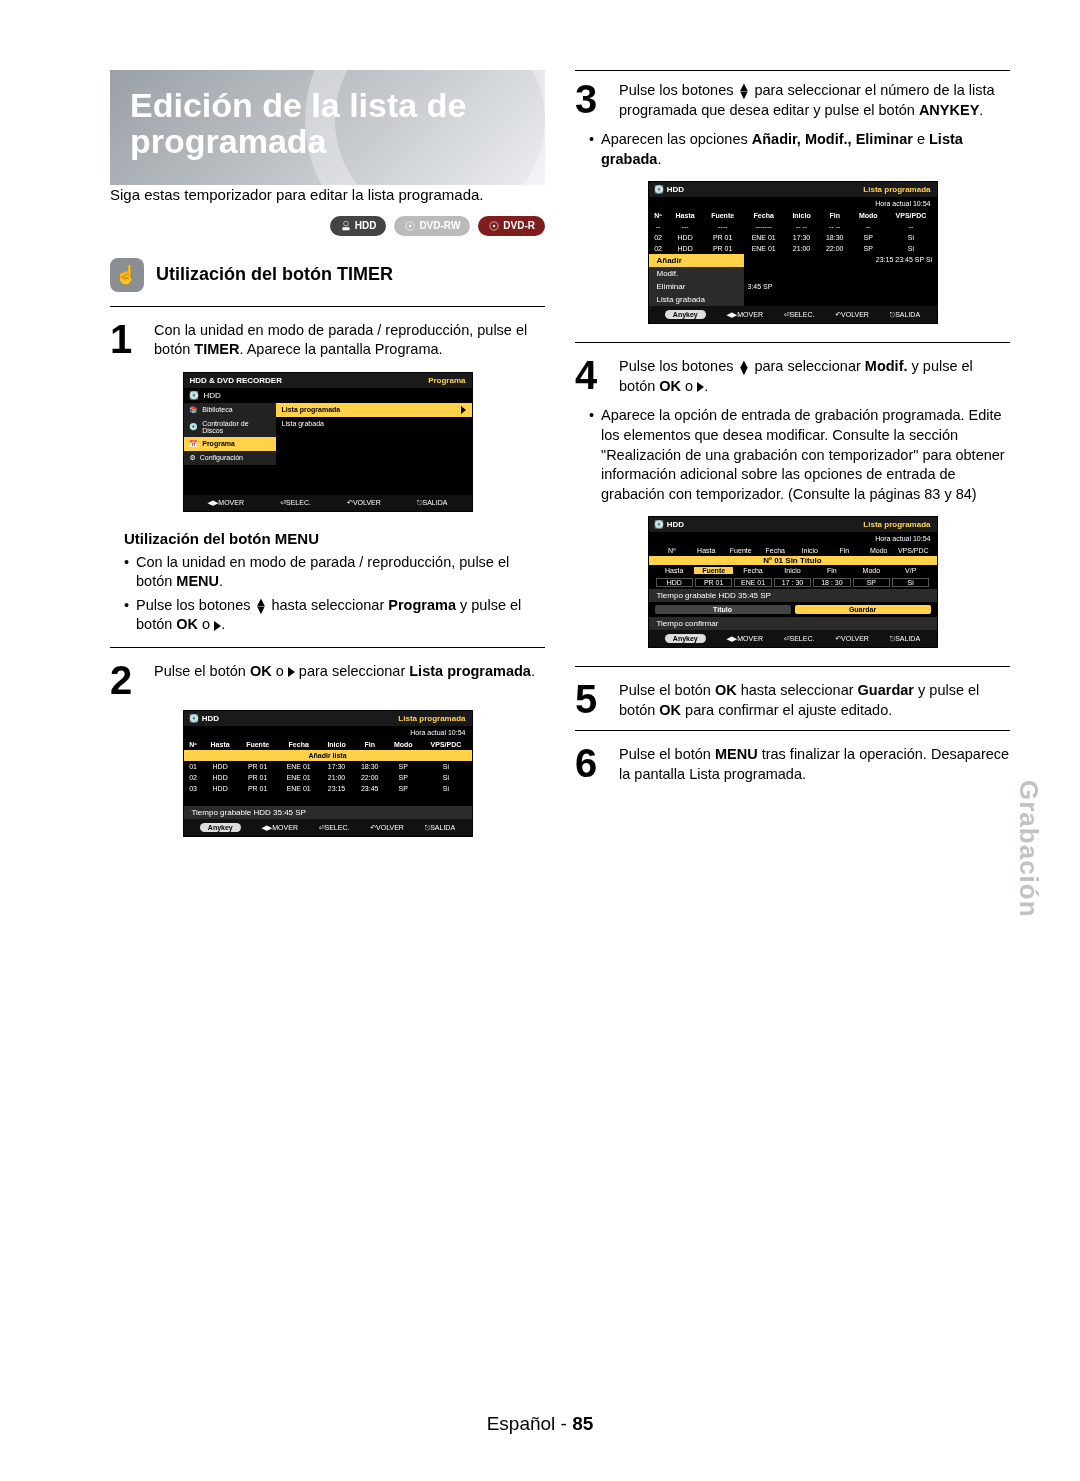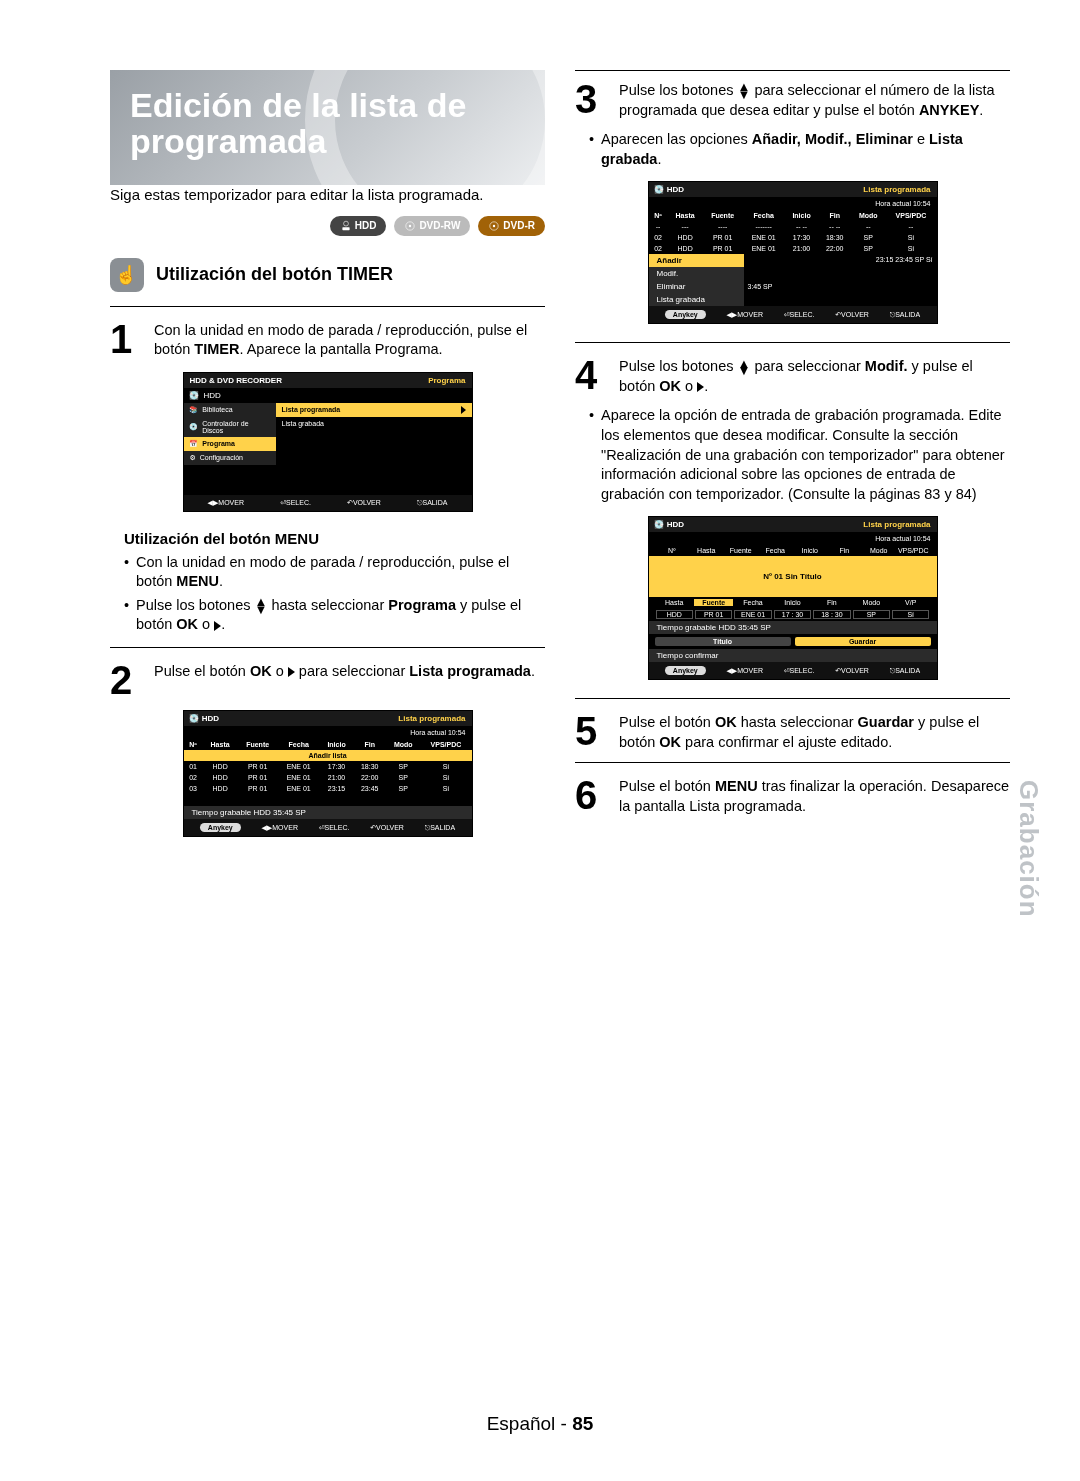--- a/index.html
+++ b/index.html
@@ -8,21 +8,21 @@
   .col{flex:1;min-width:0}
   .col-r{border-top:1px solid #000;padding-top:10px}
   .title-box{background:linear-gradient(135deg,#9aa0a6 0%,#c8ccd0 60%,#eceef0 100%);padding:18px 20px 26px 20px;position:relative;overflow:hidden}
   .title-box::after{content:"";position:absolute;right:-30px;bottom:-70px;width:210px;height:210px;border:30px solid rgba(255,255,255,.35);border-radius:50%}
   .title-box h1{color:#fff;font-size:34px;font-weight:900;line-height:1.05}
   .intro{font-size:15px;line-height:1.35;margin-bottom:10px}
   .media-pills{display:flex;gap:8px;justify-content:flex-end;margin:8px 0 22px}
   .pill{border-radius:12px;padding:4px 10px;font-size:10px;font-weight:bold;color:#fff;display:flex;align-items:center;gap:3px}
   .pill.hdd{background:#444}
   .pill.rw{background:#bbb}
-  .pill.r{background:#a16207}
+  .pill.r{background:#7f1d1d}
   .pill svg{width:12px;height:12px}
   .section-head{display:flex;align-items:center;gap:12px;margin:10px 0 14px}
   .hand-icon{background:#8a8f94;border-radius:8px;width:34px;height:34px;display:flex;align-items:center;justify-content:center;color:#fff;font-size:18px}
   .section-head h2{font-size:18px;font-weight:900}
   .step{display:flex;gap:10px;margin-bottom:10px}
   .step .num{font-size:40px;font-weight:900;line-height:.9;min-width:34px}
   .step p{font-size:14.5px;line-height:1.35}
   .step p b{font-weight:900}
   ul.bul{list-style:none;margin:6px 0 12px 14px}
   ul.bul li{font-size:14.5px;line-height:1.35;position:relative;padding-left:12px;margin-bottom:4px}
@@ -343,21 +343,21 @@
       <div class="edit-row">
         <span>Nº</span>
           <span>Hasta</span>
           <span>Fuente</span>
           <span>Fecha</span>
           <span>Inicio</span>
           <span>Fin</span>
           <span>Modo</span>
           <span>VPS/PDC</span>
       </div>
-      <div class="hl" style="text-align:center;padding:16px;font-size:8px">Nº 01 Sin Título</div>
+      <div class="hl" style="text-align:center;padding:0;font-size:8px">Nº 01 Sin Título</div>
       <div class="edit-row">
         <span>Hasta</span>
           <span class="hl" style="color:#000">Fuente</span>
           <span>Fecha</span>
           <span>Inicio</span>
           <span>Fin</span>
           <span>Modo</span>
           <span>V/P</span>
       </div>
       <div class="edit-row dat">

